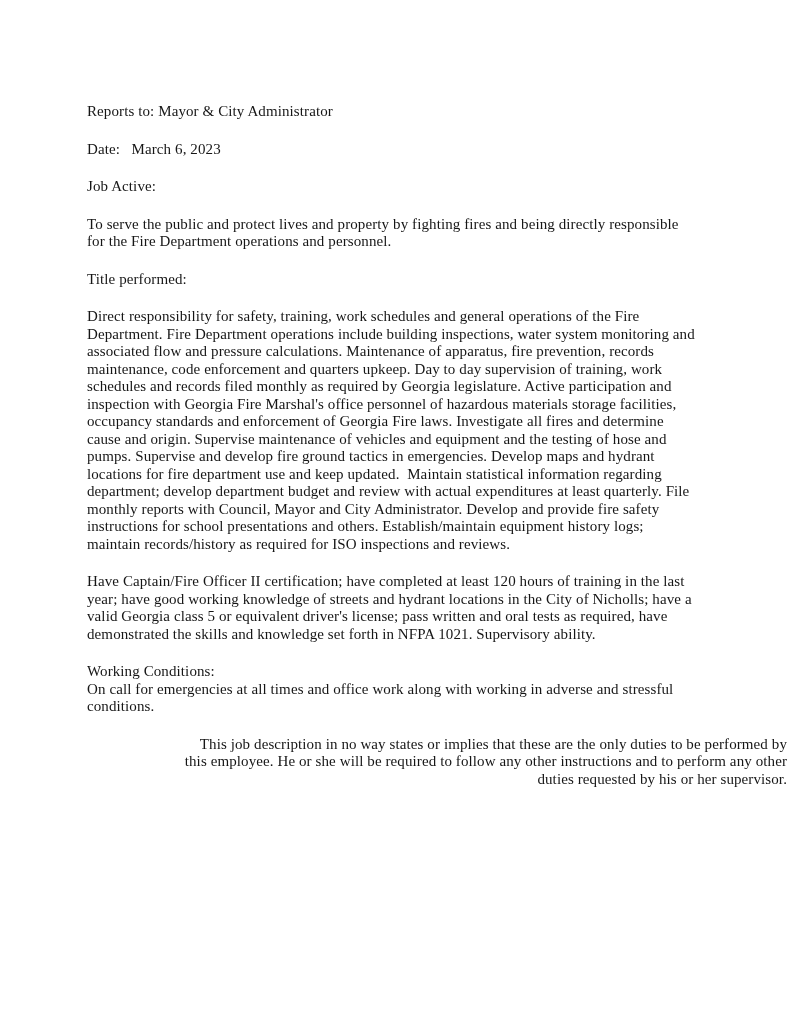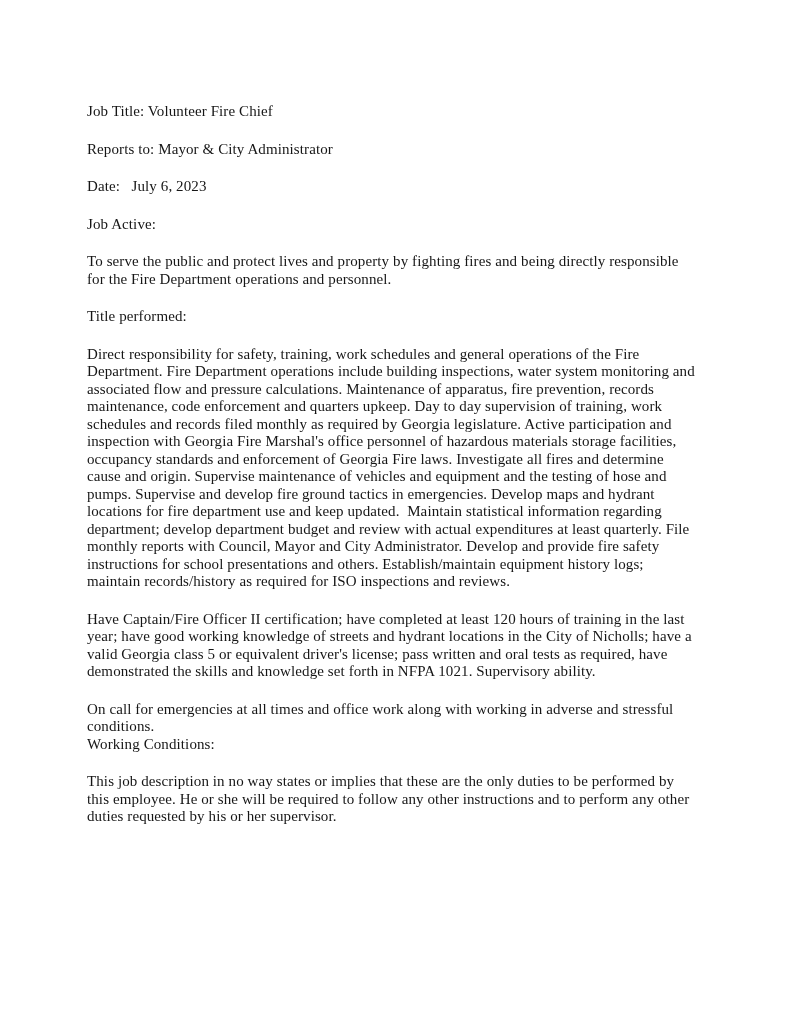--- a/index.html
+++ b/index.html
@@ -24,46 +24,44 @@
   .doc {
     font-size: 15px;
     line-height: 17.5px;
     letter-spacing: 0.1px;
   }
   .block {
     margin: 0 0 20px 0;
   }
   .block:last-child {
     margin-bottom: 0;
+    text-align: right;
   }
   .line {
     display: block;
     white-space: pre-wrap;
   }
   .body-text {
     white-space: pre-wrap;
   }
 </style>
 </head>
 <body>
 
 <div class="page">
   <div class="doc">
 
-    <div class="block">
-      <span class="line">Job Title: Volunteer Fire Chief</span>
-    </div>
 
 
     <div class="block">
       <span class="line">Reports to: Mayor &amp; City Administrator</span>
     </div>
 
     <div class="block">
-      <span class="line">Date:   July 6, 2023</span>
+      <span class="line">Date:   March 6, 2023</span>
     </div>
 
     <div class="block">
       <span class="line">Job Active:</span>
     </div>
 
     <div class="block body-text">To serve the public and protect lives and property by fighting fires and being directly responsible
 for the Fire Department operations and personnel.</div>
 
     <div class="block">
@@ -85,23 +83,23 @@
 instructions for school presentations and others. Establish/maintain equipment history logs;
 maintain records/history as required for ISO inspections and reviews.</div>
 
 
     <div class="block body-text">Have Captain/Fire Officer II certification; have completed at least 120 hours of training in the last
 year; have good working knowledge of streets and hydrant locations in the City of Nicholls; have a
 valid Georgia class 5 or equivalent driver's license; pass written and oral tests as required, have
 demonstrated the skills and knowledge set forth in NFPA 1021. Supervisory ability.</div>
 
     <div class="block">
+      <span class="line">Working Conditions:</span>
       <span class="line body-text">On call for emergencies at all times and office work along with working in adverse and stressful
 conditions.</span>
-      <span class="line">Working Conditions:</span>
     </div>
 
     <div class="block body-text">This job description in no way states or implies that these are the only duties to be performed by
 this employee. He or she will be required to follow any other instructions and to perform any other
 duties requested by his or her supervisor.</div>
 
   </div>
 </div>
 
 </body></html>

